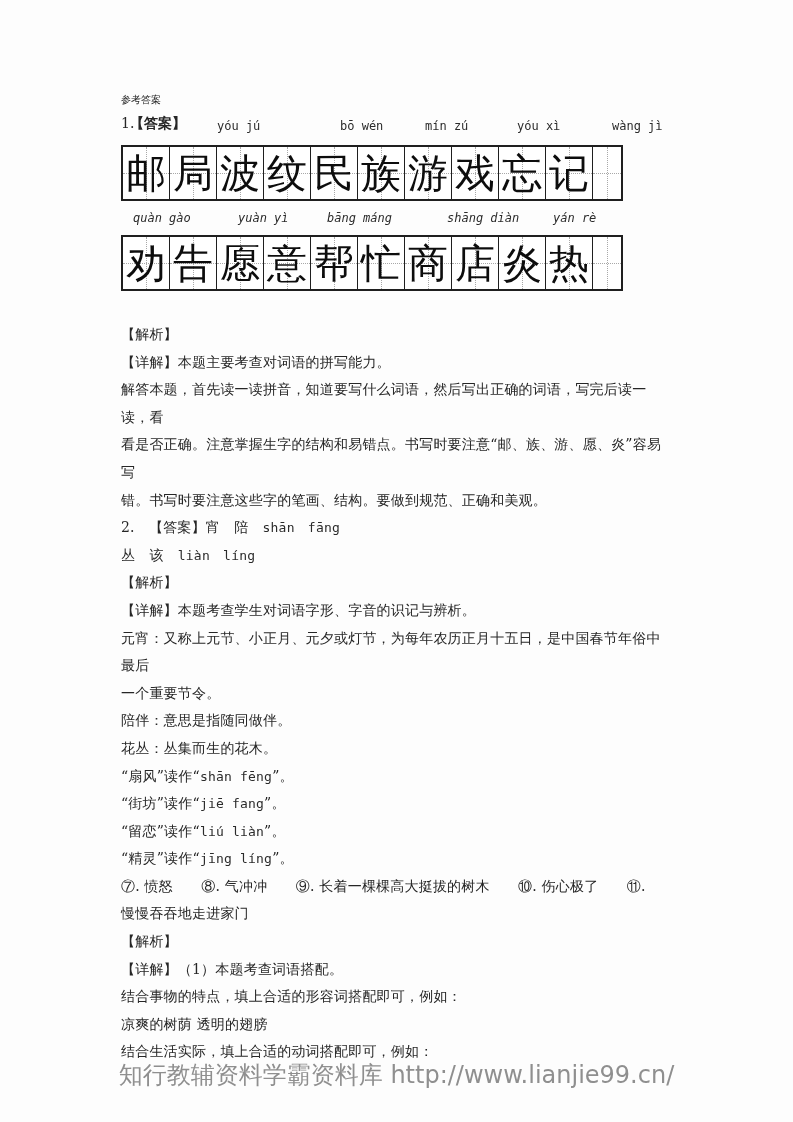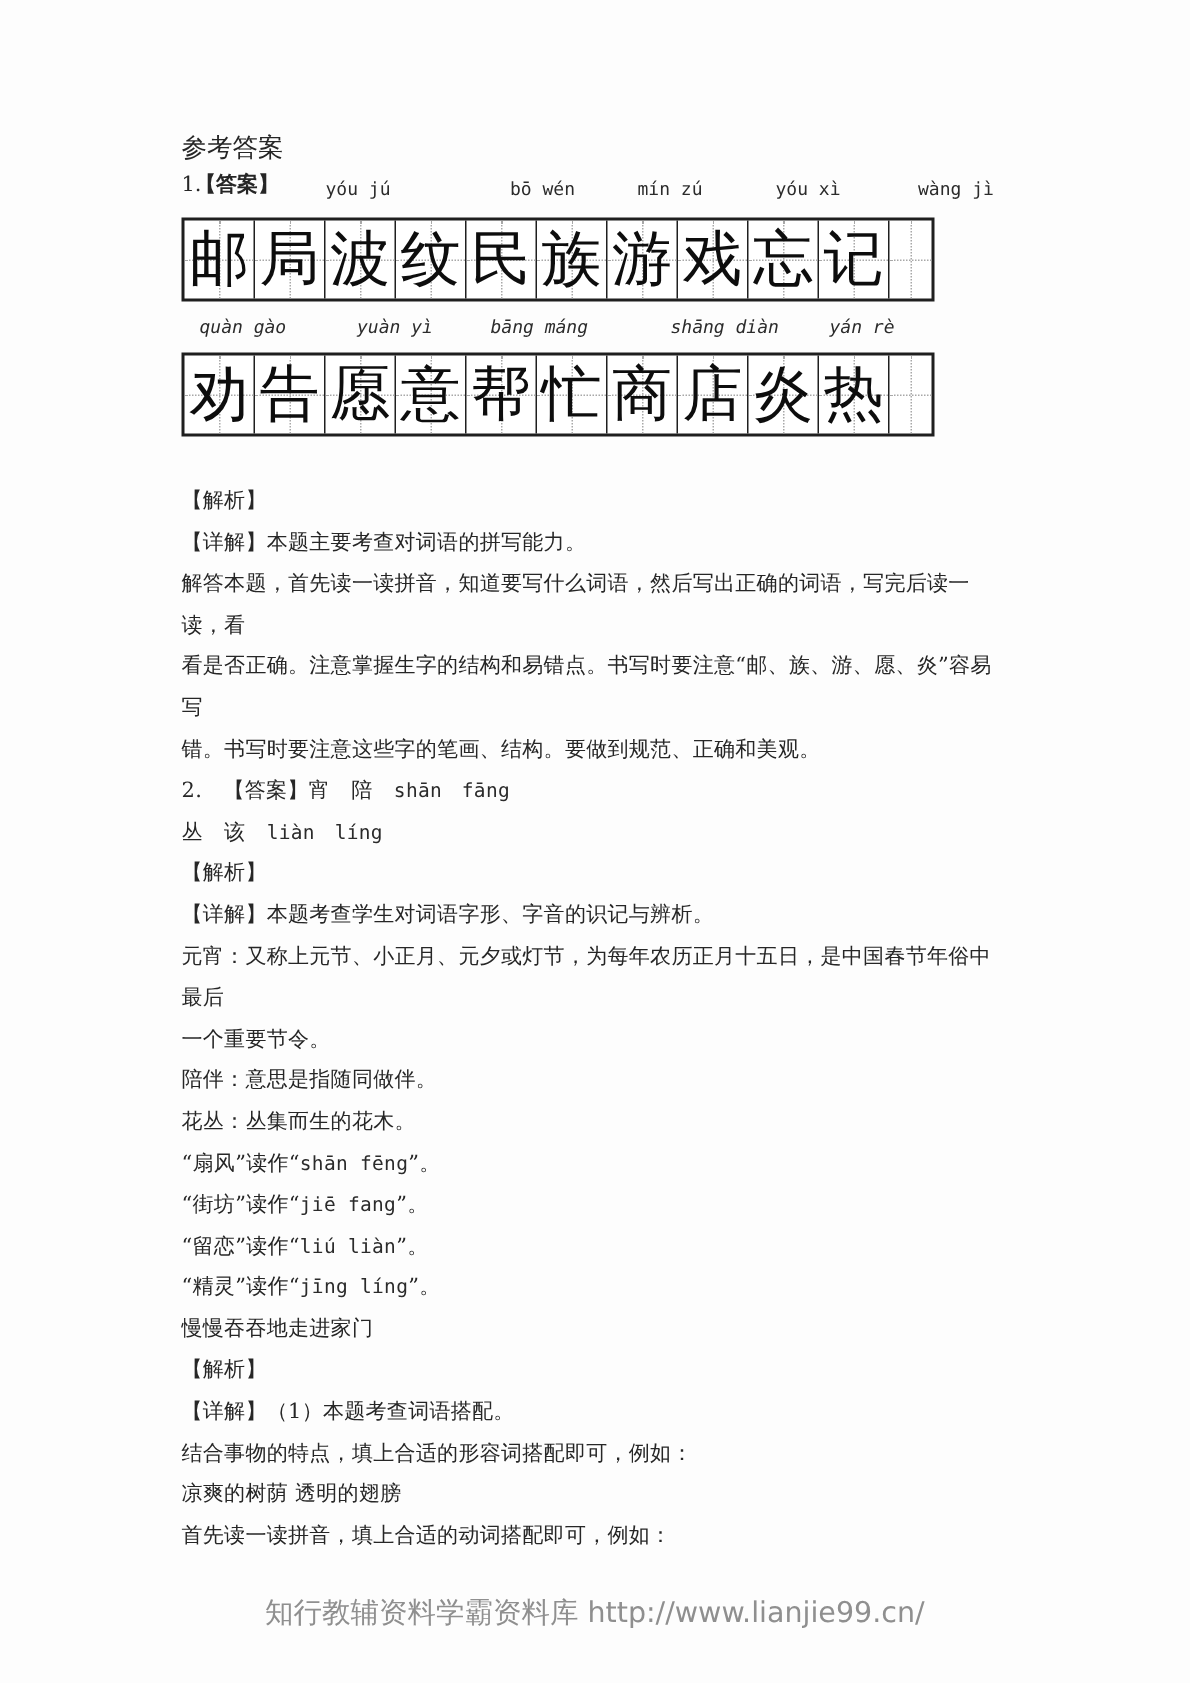--- a/index.html
+++ b/index.html
@@ -10,21 +10,21 @@
     overflow:hidden;
     font-family:"DejaVu Serif", serif;
     color:#262626;
   }
   .content{
     position:absolute;
     left:121px; top:88px;
     width:552px;
   }
   .doc-title{
-    font-size:17px; line-height:23px; height:23px;
+    font-size:10px; line-height:23px; height:23px;
   }
   
   .ansrow{position:relative;height:25px;font-size:14px;line-height:25px;}
   .ansrow .num{position:absolute;left:0;}
   .ansrow .lab{position:absolute;left:9px;font-weight:bold;}
   .py{
     font-family:"DejaVu Sans Mono", monospace;
     font-size:12px; color:#2b2b2b; white-space:pre;
   }
   .ansrow .py{position:absolute;top:3px;}
@@ -66,21 +66,21 @@
     font-size:14px; line-height:27.6px;
     letter-spacing:0.2px;
     white-space:pre-wrap;
   }
   .bline .py{font-size:13px;}
   
   .footer{
     position:absolute;left:0;top:1062px;width:793px;
     text-align:center;
     font-family:"DejaVu Sans", sans-serif;
-    font-size:19px;color:#8f8f8f;line-height:26px;
+    font-size:24px;color:#8f8f8f;line-height:26px;
   }
 </style>
 </head>
 <body>
 
 <div class="page">
   <div class="content">
 
     <div class="doc-title">参考答案</div>
 
@@ -219,28 +219,29 @@
 
           <div class="bline"><span>“街坊”读作“</span><span class="py">jiē fang</span><span>”。</span></div>
 
           <div class="bline"><span>“留恋”读作“</span><span class="py">liú liàn</span><span>”。</span></div>
 
           <div class="bline"><span>“精灵”读作“</span><span class="py">jīng líng</span><span>”。</span></div>
         </div>
 
       <div>
 
+          <div class="bline">⑦. 愤怒　　⑧. 气冲冲　　⑨. 长着一棵棵高大挺拔的树木　　⑩. 伤心极了　　⑪.</div>
           <div class="bline">慢慢吞吞地走进家门</div>
         </div>
       <div class="bline">【解析】</div>
       <div class="bline">【详解】（1）本题考查词语搭配。</div>
       <div>
 
       <div class="bline">结合事物的特点，填上合适的形容词搭配即可，例如：</div>
           <div class="bline">凉爽的树荫 透明的翅膀</div>
-          <div class="bline">首先读一读拼音，填上合适的动词搭配即可，例如：</div>
+          <div class="bline">结合生活实际，填上合适的动词搭配即可，例如：</div>
         </div>
     </div>
 
   </div>
 
   <div class="footer">知行教辅资料学霸资料库 http://www.lianjie99.cn/</div>
 </div>
 
 </body></html>

